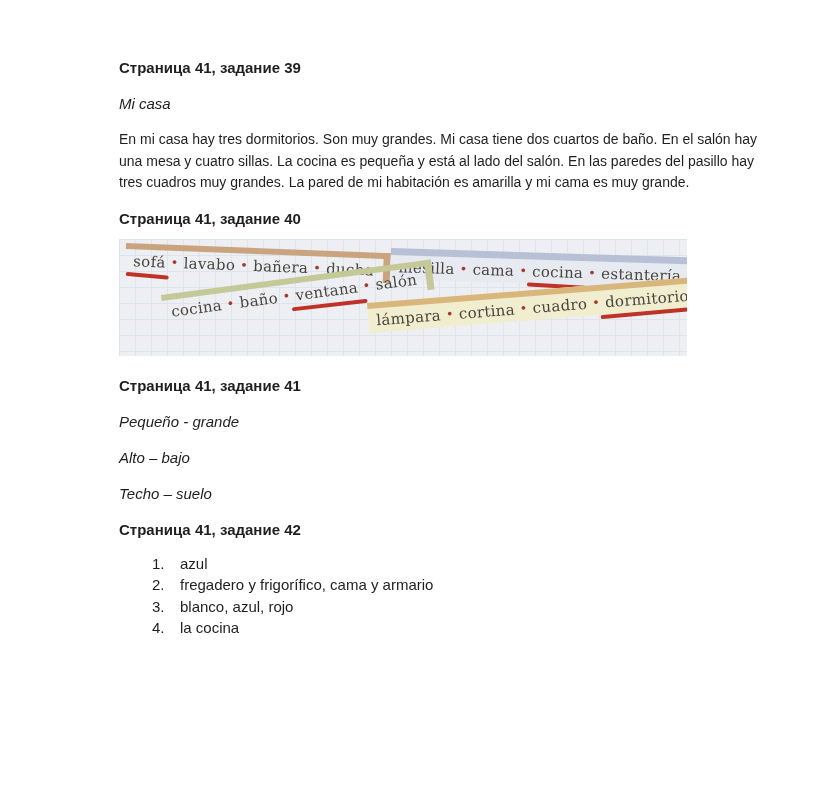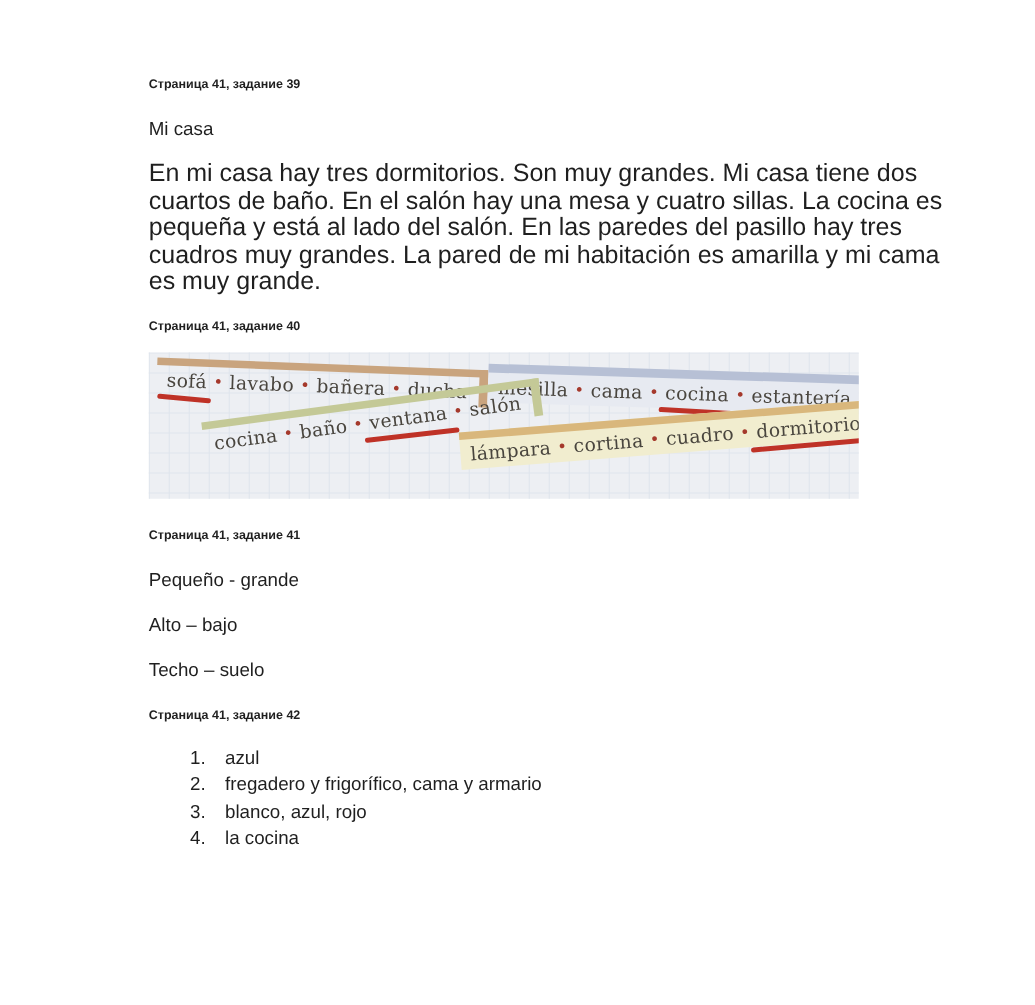--- a/index.html
+++ b/index.html
@@ -13,31 +13,32 @@
     overflow: hidden;
   }
   .page {
     box-sizing: border-box;
     width: 828px;
     height: 804px;
     padding: 57px 60px 0 119px;
   }
   .h-task {
     font-weight: bold;
-    font-size: 10px;
+    font-size: 15px;
     line-height: 21px;
     margin: 0 0 15px 0;
   }
   .line {
     font-size: 15px;
     line-height: 21px;
     margin: 0 0 15px 0;
+    font-style: italic;
   }
   .para {
-    font-size: 20px;
+    font-size: 14px;
     line-height: 21.5px;
     width: 650px;
     margin: 0 0 14px 0;
   }
   .h-before-image { margin-bottom: 10px; }
   .h41 { margin-top: 0; }
 
   
   .word-image {
     position: relative;

